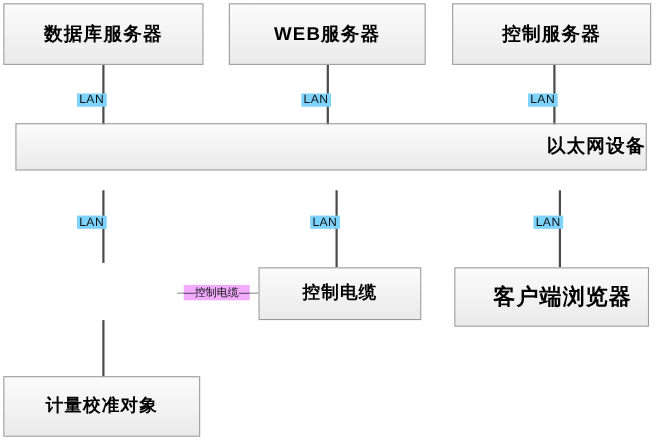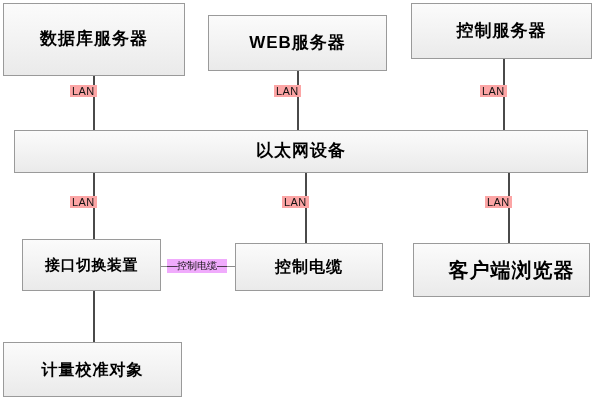--- a/index.html
+++ b/index.html
@@ -35,24 +35,24 @@
     text-align: center;
     line-height: 1.1;
     box-shadow: 0 0 0 0 rgba(0,0,0,0);
   }
   .node-label {
     display: block;
     white-space: nowrap;
   }
 
   
-  #node-db        { left: 3px;   top: 3px;   width: 182px; height: 73px;  font-size: 17px; }
-  #node-web       { left: 208px; top: 3px;   width: 179px; height: 56px;  font-size: 17px; margin-top: 12px; }
+  #node-db        { left: 3px;   top: 3px;   width: 182px; height: 56px;  font-size: 17px; }
+  #node-web       { left: 208px; top: 3px;   width: 179px; height: 56px;  font-size: 17px; }
   #node-control   { left: 411px; top: 3px;   width: 181px; height: 56px;  font-size: 17px; align-items: center; }
-  #node-ethernet  { left: 14px;  top: 130px; width: 574px; height: 43px;  font-size: 17px; }
+  #node-ethernet  { left: 14px;  top: 112px; width: 574px; height: 43px;  font-size: 17px; justify-content: flex-end; }
   #node-switch    { left: 22px;  top: 239px; width: 139px; height: 52px;  font-size: 15px; letter-spacing: 0.5px; }
   #node-meter     { left: 235px; top: 243px; width: 148px; height: 48px;  font-size: 16px; }
   #node-browser   { left: 413px; top: 243px; width: 177px; height: 54px;  font-size: 20px; padding-left: 20px; }
   #node-object    { left: 3px;   top: 342px; width: 179px; height: 55px;  font-size: 16px; text-align: right; }
 
   
   .vline {
     position: absolute;
     width: 2px;
     background: #4a4a4a;
@@ -62,21 +62,21 @@
     height: 1px;
     background: #8d8d8d;
   }
 
   
   .lan-label {
     position: absolute;
     font-size: 11px;
     font-weight: normal;
     color: #111111;
-    background: #fca5a5;
+    background: #7dd3fc;
     padding: 0 2px;
     letter-spacing: 0.4px;
     white-space: nowrap;
   }
 
   
   .cable-label {
     position: absolute;
     font-size: 10px;
     color: #111111;
@@ -121,23 +121,20 @@
   </div>
 
   <div class="node" id="node-control">
     <span class="node-label">控制服务器</span>
   </div>
 
   <div class="node" id="node-ethernet">
     <span class="node-label">以太网设备</span>
   </div>
 
-  <div class="node" id="node-switch">
-    <span class="node-label">接口切换装置</span>
-  </div>
 
   <div class="node" id="node-meter">
     <span class="node-label">控制电缆</span>
   </div>
 
   <div class="node" id="node-browser">
     <span class="node-label">客户端浏览器</span>
   </div>
 
   <div class="node" id="node-object">

